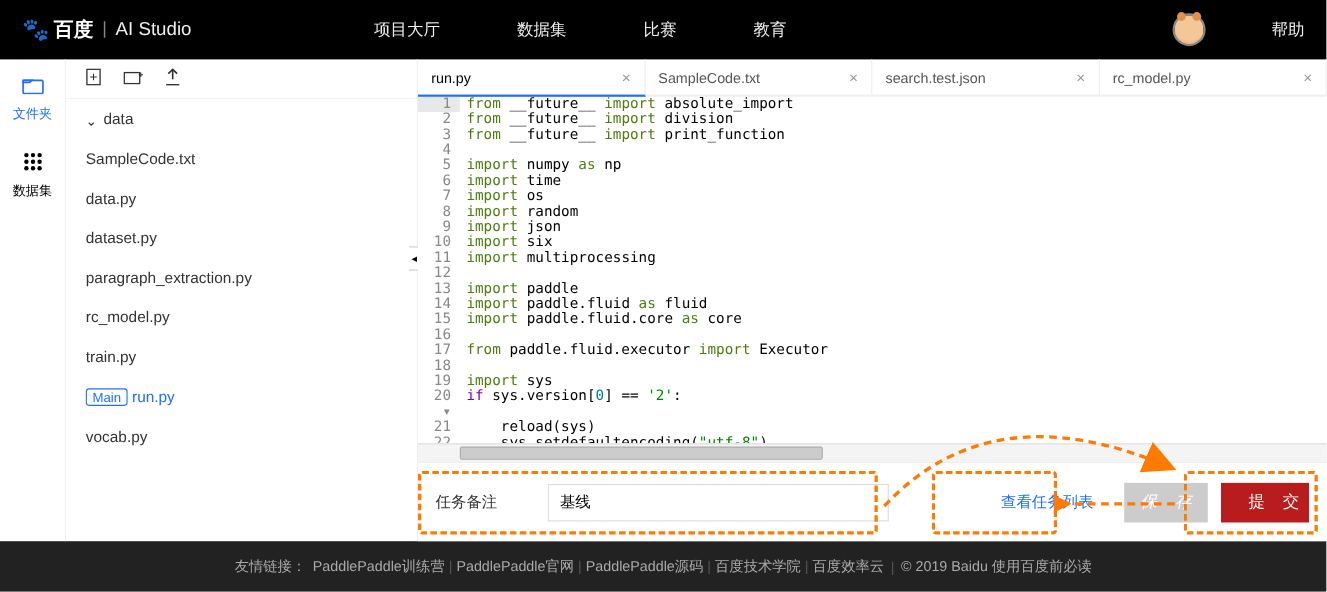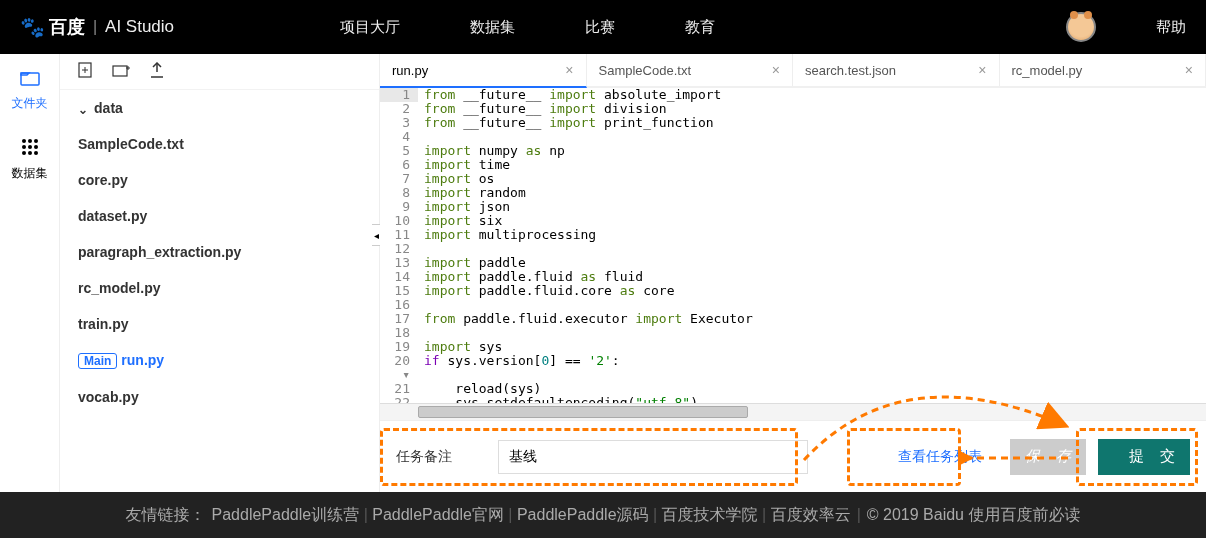--- a/index.html
+++ b/index.html
@@ -14,21 +14,21 @@
 .nav-item { color: #eee; font-size: 15px; cursor: pointer; }
 .avatar { width: 30px; height: 30px; border-radius: 50%; background: radial-gradient(circle at 50% 40%, #f4c896 60%, #e0a060 100%); border: 2px solid #888; position: relative; margin-right: 60px; }
 .avatar::before, .avatar::after { content: ''; position: absolute; width: 8px; height: 8px; background: #e0904a; border-radius: 50%; top: -3px; }
 .avatar::before { left: 2px; } .avatar::after { right: 2px; }
 .help { color: #eee; font-size: 15px; cursor: pointer; }
 .main { display: flex; height: 438px; }
 .rail { width: 60px; border-right: 1px solid #eee; display: flex; flex-direction: column; align-items: center; padding-top: 16px; gap: 26px; }
 .rail-item { display: flex; flex-direction: column; align-items: center; gap: 4px; cursor: pointer; font-size: 12px; }
 .rail-item.active { color: #1e6fff; }
 .rail-item .icon { font-size: 18px; }
-.sidebar { width: 320px; border-right: 1px solid #eee; overflow: hidden; font-weight: bold; }
+.sidebar { width: 320px; border-right: 1px solid #eee; overflow: hidden; }
 .sb-toolbar { height: 36px; display: flex; align-items: center; gap: 20px; padding-left: 18px; border-bottom: 1px solid #f2f2f2; }
 .sb-toolbar span { cursor: pointer; color: #333; font-size: 14px; }
 .file-tree { padding: 0; }
 .tree-item { padding: 10px 18px; font-size: 14px; color: #333; cursor: pointer; white-space: nowrap; }
 .tree-item.folder::before { content: '⌃'; display: inline-block; transform: rotate(180deg); margin-right: 6px; font-size: 12px; }
 .tree-item.active { color: #1e6fff; }
 .main-badge { display: inline-block; border: 1px solid #1e6fff; color: #1e6fff; padding: 0 5px; border-radius: 3px; margin-right: 4px; font-size: 12px; }
 .editor-area { flex: 1; display: flex; flex-direction: column; min-width: 0; position: relative; }
 .tabs { display: flex; border-bottom: 2px solid #f0f0f0; height: 34px; }
 .tab { flex: 1; display: flex; align-items: center; justify-content: space-between; padding: 0 12px; border-right: 1px solid #eee; font-size: 13px; color: #555; cursor: pointer; }
@@ -45,24 +45,24 @@
 .num { color: #008080; }
 .collapse-handle { position: absolute; left: -8px; top: 170px; width: 10px; height: 22px; background: #fff; border: 1px solid #ccc; border-left: none; display: flex; align-items: center; justify-content: center; font-size: 10px; cursor: pointer; }
 .hscroll { height: 17px; background: #f4f4f4; border-top: 1px solid #ddd; position: relative; }
 .hscroll .thumb { position: absolute; left: 38px; top: 2px; width: 330px; height: 12px; background: #ccc; border: 1px solid #aaa; border-radius: 2px; }
 .bottom-bar { height: 72px; border-top: 1px solid #eee; display: flex; align-items: center; padding: 0 16px; position: relative; gap: 12px; background: #fff; }
 .note-label { font-size: 14px; color: #333; margin-right: 10px; }
 .note-input { width: 310px; height: 34px; border: 1px solid #ddd; padding: 0 10px; font-size: 14px; margin-left: 24px; }
 .spacer { flex: 1; }
 .view-tasks { color: #1e6fff; font-size: 14px; cursor: pointer; margin-right: 16px; }
 .btn-save { width: 76px; height: 36px; background: #ccc; color: #fff; border: none; font-size: 15px; letter-spacing: 6px; padding-left: 6px; font-style: italic; }
-.btn-submit { width: 92px; height: 36px; background: #0f766e; color: #fff; border: none; font-size: 15px; letter-spacing: 6px; padding-left: 22px; cursor: pointer; }
+.btn-submit { width: 80px; height: 36px; background: #b91c1c; color: #fff; border: none; font-size: 15px; letter-spacing: 6px; padding-left: 22px; cursor: pointer; }
 .dashbox { position: absolute; border: 3px dashed #ff7a00; border-radius: 4px; pointer-events: none; }
 .arrow { position: absolute; width: 260px; height: 70px; pointer-events: none; }
-.footer { height: 46px; background: #222; color: #aaa; display: flex; align-items: center; justify-content: center; font-size: 16px; gap: 6px; }
+.footer { height: 46px; background: #222; color: #aaa; display: flex; align-items: center; justify-content: center; font-size: 13px; gap: 6px; }
 .footer a { color: #aaa; }
 .fsep { color: #555; }
 </style>
 </head>
 <body>
 
 <div class="topbar">
   <div class="logo-area">
     <span class="baidu-logo">
       <span class="paw">🐾</span>
@@ -130,21 +130,21 @@
         <svg width="14" height="16" viewBox="0 0 14 16">
             <line x1="7" y1="1" x2="7" y2="10" stroke="#333" stroke-width="1.5"></line>
             <polyline points="3,5 7,1 11,5" fill="none" stroke="#333" stroke-width="1.5"></polyline>
             <line x1="1" y1="15" x2="13" y2="15" stroke="#333" stroke-width="1.5"></line>
           </svg>
       </span>
     </div>
     <div class="file-tree" id="file-tree">
         <div class="tree-item folder"><span>data</span></div>
         <div class="tree-item"><span>SampleCode.txt</span></div>
-        <div class="tree-item"><span>core.py</span></div>
+        <div class="tree-item"><span>data.py</span></div>
         <div class="tree-item"><span>dataset.py</span></div>
         <div class="tree-item"><span>paragraph_extraction.py</span></div>
         <div class="tree-item"><span>rc_model.py</span></div>
         <div class="tree-item"><span>train.py</span></div>
         <div class="tree-item active"><span class="main-badge">Main</span><span>run.py</span></div>
         <div class="tree-item"><span>vocab.py</span></div>
       </div>
   </div>
 
   <div class="editor-area">

